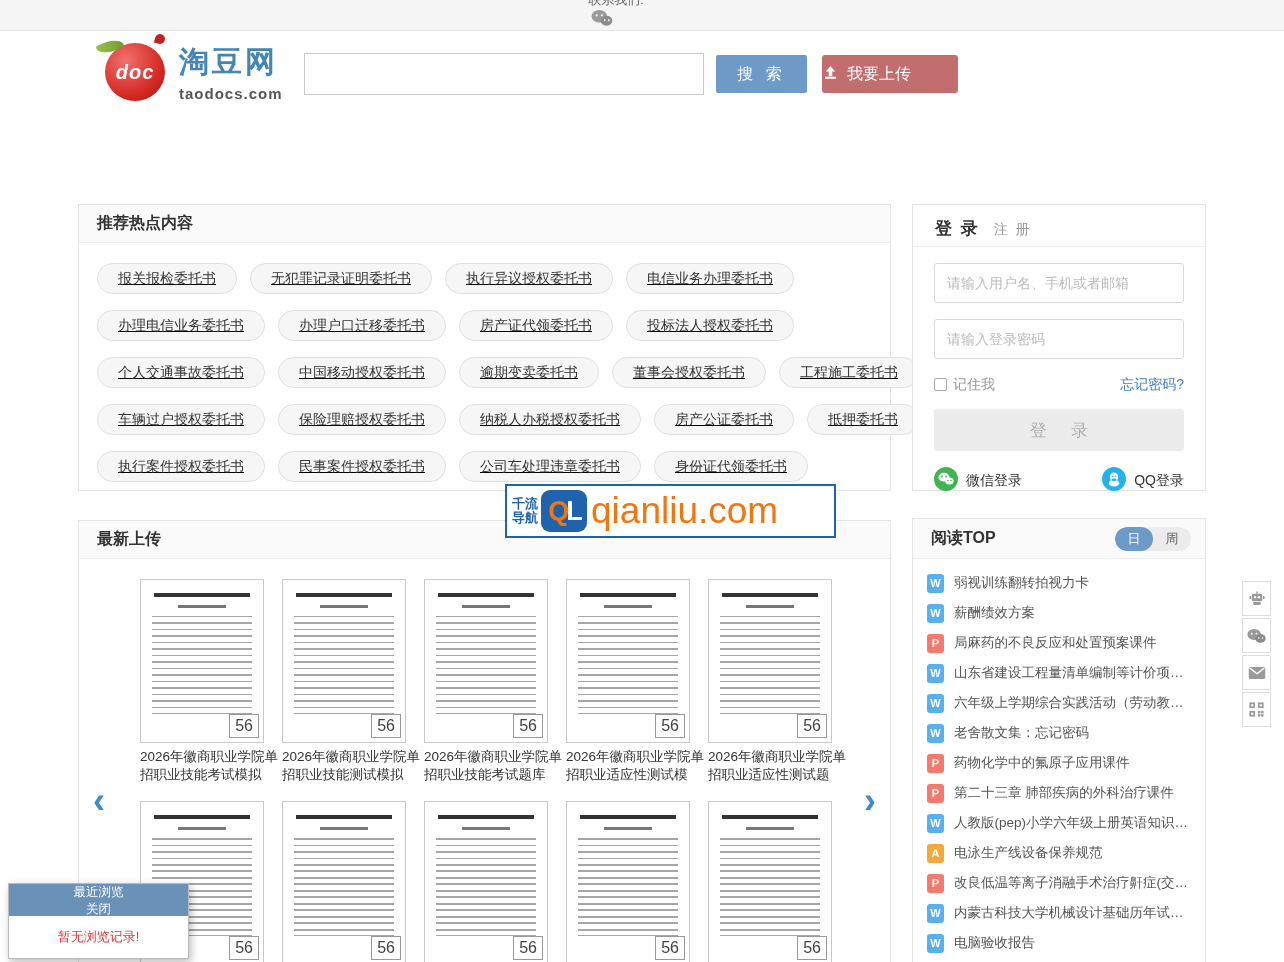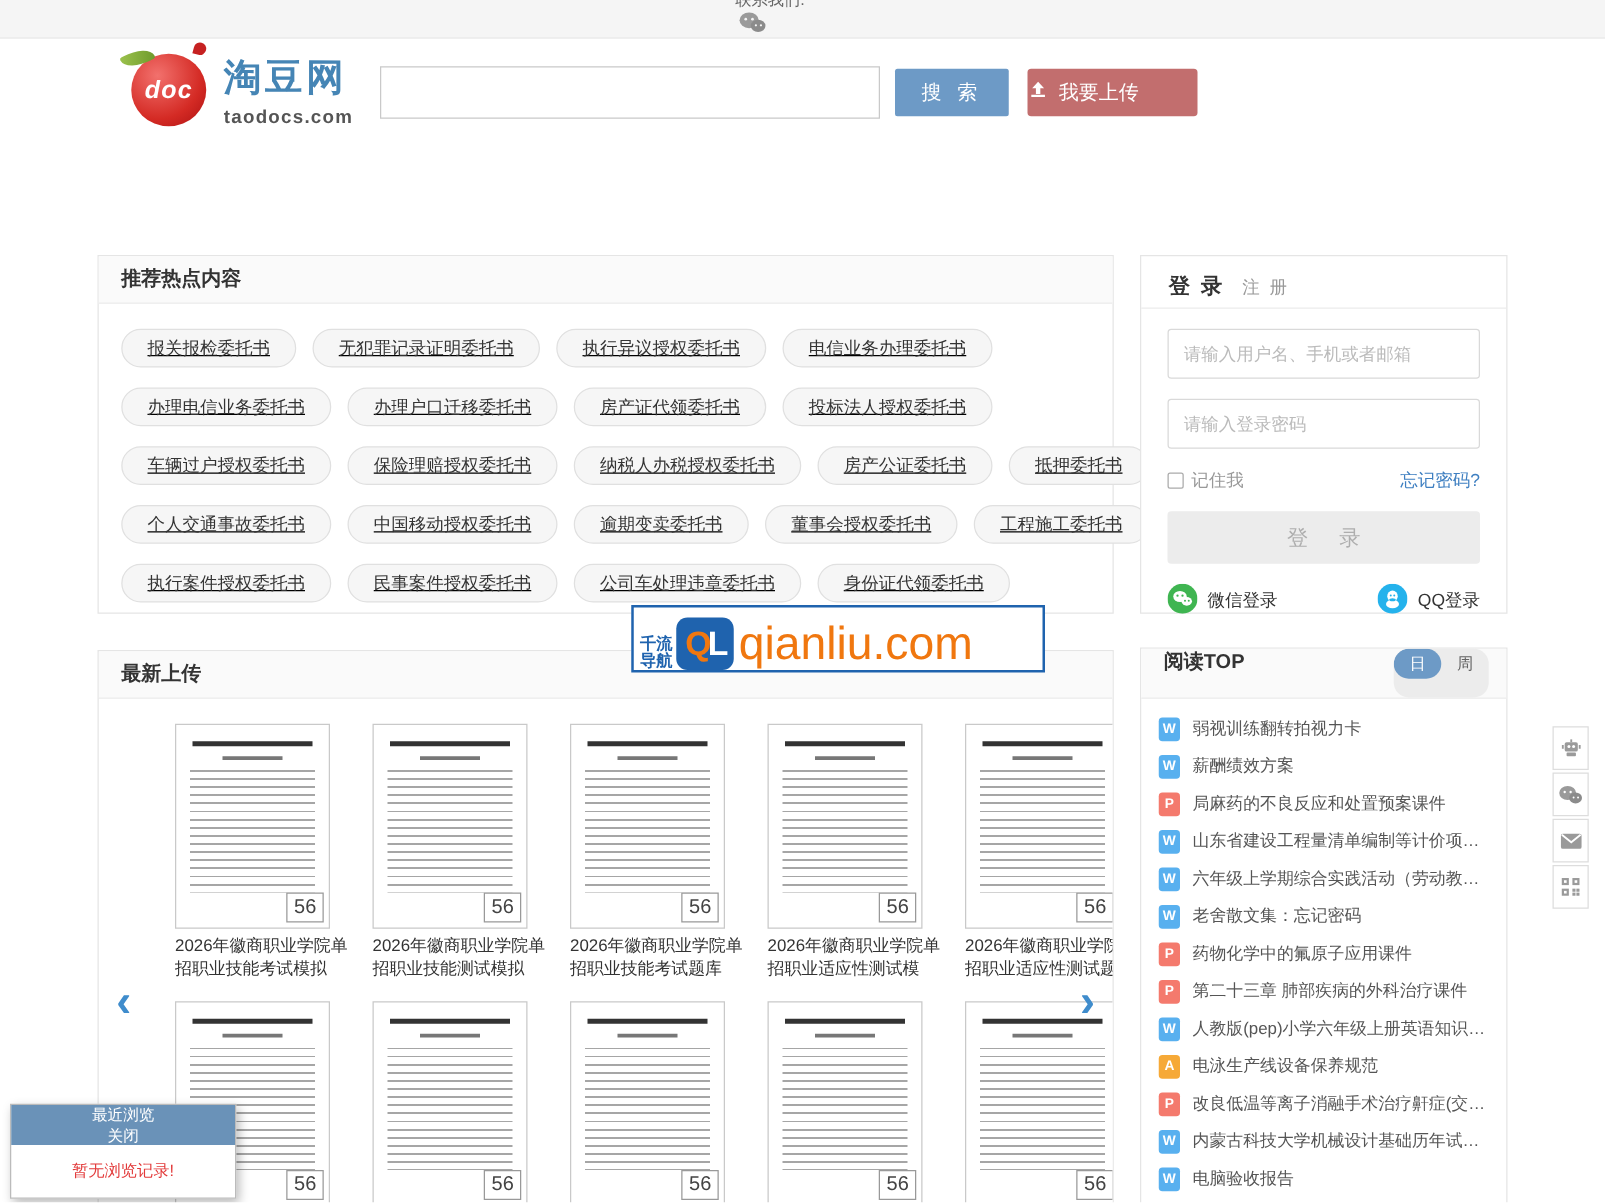--- a/index.html
+++ b/index.html
@@ -55,30 +55,30 @@
 
   
   #hot-panel { left:78px; top:204px; width:813px; height:287px; }
   #tag-rows { padding:20px 18px 0 18px; }
   .tag-row { display:flex; margin-bottom:16px;text-decoration:underline; }
   .tag { height:31px; line-height:29px; padding:0 20px; border:1px solid #e0e0e0; background:#f6f6f6;
     border-radius:17px; font-size:14px; color:#333; margin-right:13px; white-space:nowrap; cursor:pointer; }
 
   
   #watermark { position:absolute; left:505px; top:484px; width:331px; height:54px; background:#fff;
-    border:2px solid #1f63ae; z-index:50; display:flex; align-items:flex-end; padding:0 5px; }
+    border:2px solid #1f63ae; z-index:50; display:flex; align-items:center; padding:0 5px; }
   .wm-stack { font-size:13px; font-weight:bold; color:#1f63ae; line-height:14px; text-align:center; }
   .wm-logo { width:46px; height:42px; background:#1f63ae; border-radius:9px; margin:0 4px 0 3px;
     display:flex; align-items:center; justify-content:center; font-size:27px; font-weight:bold; letter-spacing:-3px; }
   .wm-logo .q { color:#f0770f; } .wm-logo .l { color:#fff; }
   #wm-domain { font-size:37px; color:#f0770f; letter-spacing:0px; }
 
   
   #latest-panel { left:78px; top:520px; width:813px; height:470px; overflow:hidden; }
-  .cards-row { position:absolute; left:61px; display:flex;gap:16px; }
+  .cards-row { position:absolute; left:61px; display:flex; }
   #cards-row1 { top:58px; } #cards-row2 { top:280px; }
   .slot { width:142px; flex:none; cursor:pointer; }
   .thumb { position:relative; width:124px; height:164px; background:#fff; border:1px solid #c9c9c9; }
   .t-bar { position:absolute; left:13px; right:13px; top:13px; height:4px; background:#333; }
   .t-sub { position:absolute; left:30%; width:40%; top:25px; height:3px; background:#777; }
   .t-lines { position:absolute; left:11px; right:11px; top:36px; bottom:28px;
     background:repeating-linear-gradient(to bottom,#969696 0 1.5px, transparent 1.5px 6.5px); opacity:.85; }
   .t-badge { position:absolute; right:4px; bottom:4px; border:1px solid #999; background:#fff;
     padding:0 5px; font-size:16px; color:#444; line-height:22px; }
   .card-title { width:150px; margin-top:5px; font-size:13.5px; line-height:17.5px; color:#333; }
@@ -100,21 +100,21 @@
     vertical-align:-2px; margin-right:6px; border-radius:2px; }
   #forgot-link { color:#3e7fc1; cursor:pointer; }
   #login-submit { display:block; width:250px; height:42px; margin:15px auto 0; background:#ececec;
     border:none; border-radius:3px; color:#aeaeae; font-size:17px; letter-spacing:10px; text-indent:10px; cursor:pointer; }
   #social-row { width:250px; margin:16px auto 0; display:flex; justify-content:space-between; }
   .social { display:flex; align-items:center; gap:8px; font-size:14px; color:#333; cursor:pointer; }
 
   
   #top-panel { left:912px; top:518px; width:294px; height:460px; }
   #top-hd { height:40px; background:#fafafa; border-bottom:1px solid #ececec; display:flex;
-    justify-content:space-between; padding:0 14px 0 18px; }
+    align-items:center; justify-content:space-between; padding:0 14px 0 18px; }
   #top-read-tabs { display:flex; background:#ececec; border-radius:12px; overflow:hidden; }
   .tr-tab { width:38px; height:24px; line-height:24px; text-align:center; font-size:13px; color:#666;
     cursor:pointer; border-radius:12px; }
   .tr-tab.active { background:#6d9ac6; color:#fff; }
   #top-read-list { padding:9px 12px 0 14px; }
   .tr-item { height:30px; display:flex; align-items:center; gap:10px; cursor:pointer; }
   .ft { width:17px; height:19px; border-radius:3px; color:#fff; font-size:11px; font-weight:bold;
     display:flex; align-items:center; justify-content:center; flex:none; }
   .ft-w { background:#58b0ef; } .ft-p { background:#f47a6d; } .ft-a { background:#f6a937; }
   .tr-label { font-size:13.5px; color:#555; white-space:nowrap; overflow:hidden;
@@ -190,32 +190,32 @@
           <span class="tag">执行异议授权委托书</span>
           <span class="tag">电信业务办理委托书</span>
         </div>
         <div class="tag-row">
           <span class="tag">办理电信业务委托书</span>
           <span class="tag">办理户口迁移委托书</span>
           <span class="tag">房产证代领委托书</span>
           <span class="tag">投标法人授权委托书</span>
         </div>
         <div class="tag-row">
+          <span class="tag">个人交通事故委托书</span>
+          <span class="tag">中国移动授权委托书</span>
+          <span class="tag">逾期变卖委托书</span>
+          <span class="tag">董事会授权委托书</span>
+          <span class="tag">工程施工委托书</span>
+        </div>
+        <div class="tag-row">
           <span class="tag">车辆过户授权委托书</span>
           <span class="tag">保险理赔授权委托书</span>
           <span class="tag">纳税人办税授权委托书</span>
           <span class="tag">房产公证委托书</span>
           <span class="tag">抵押委托书</span>
-        </div>
-        <div class="tag-row">
-          <span class="tag">个人交通事故委托书</span>
-          <span class="tag">中国移动授权委托书</span>
-          <span class="tag">逾期变卖委托书</span>
-          <span class="tag">董事会授权委托书</span>
-          <span class="tag">工程施工委托书</span>
         </div>
         <div class="tag-row">
           <span class="tag">执行案件授权委托书</span>
           <span class="tag">民事案件授权委托书</span>
           <span class="tag">公司车处理违章委托书</span>
           <span class="tag">身份证代领委托书</span>
         </div>
       </div>
   </div>
 

